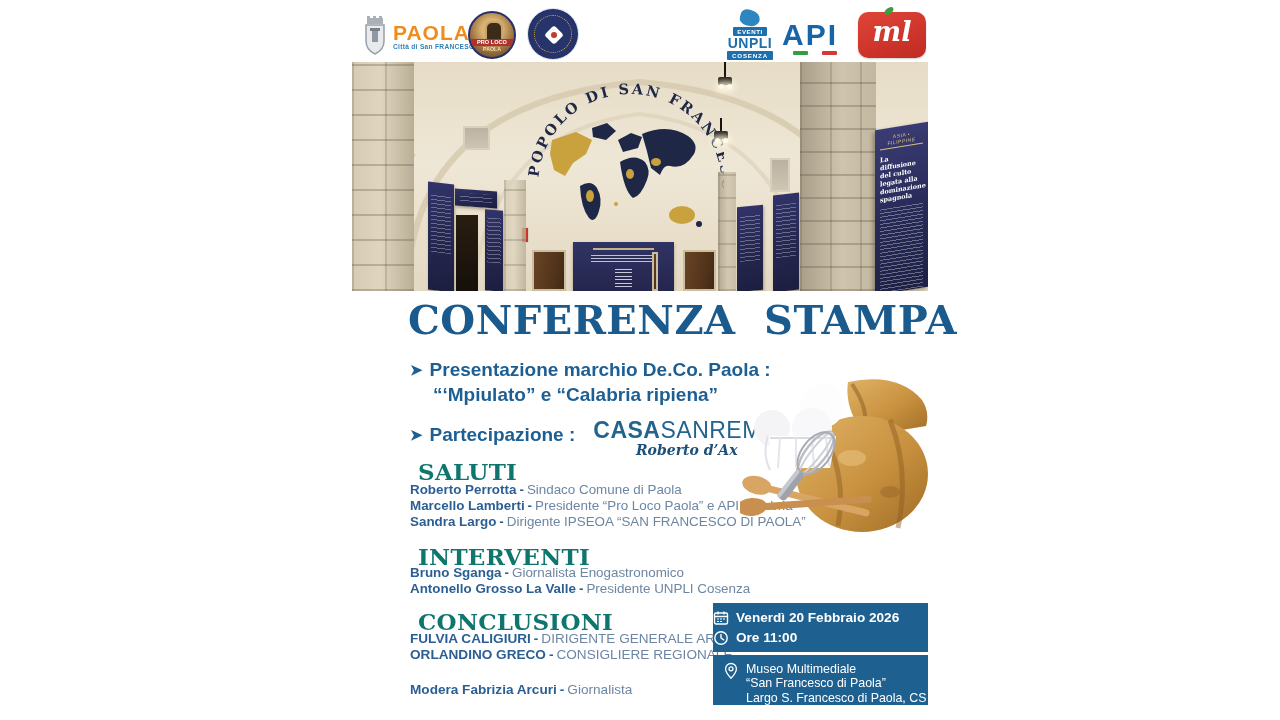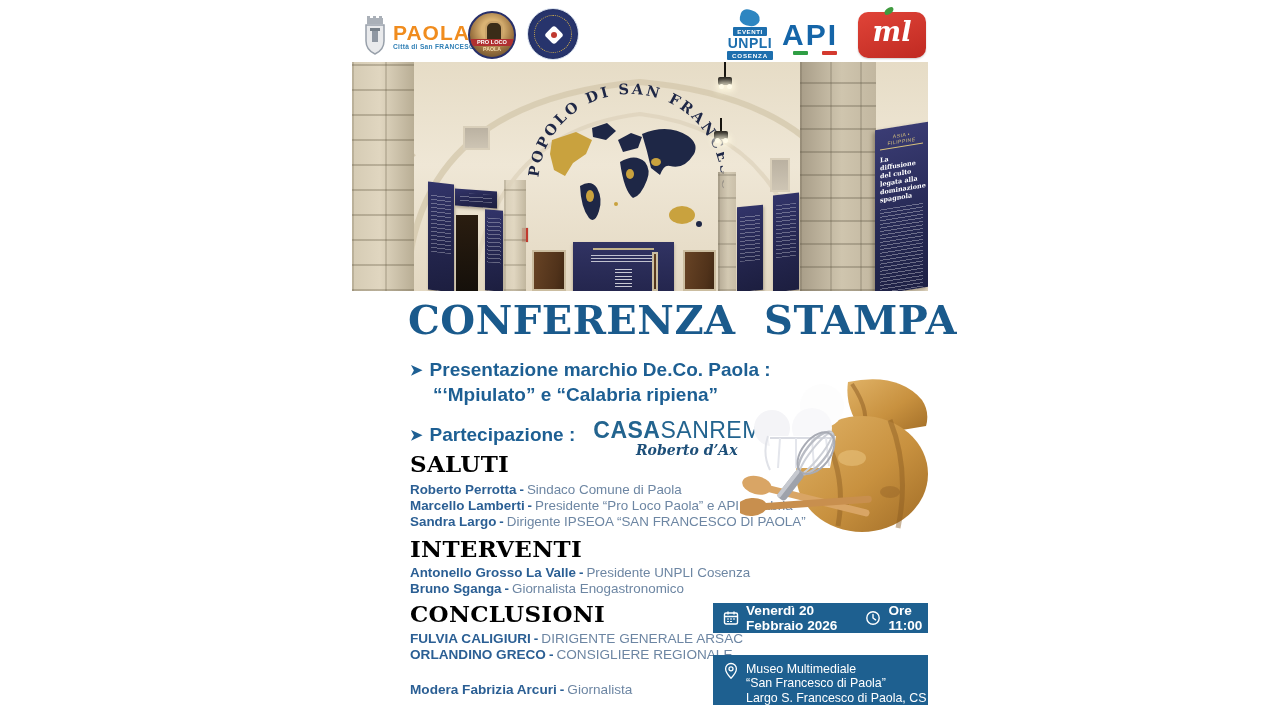--- a/index.html
+++ b/index.html
@@ -88,38 +88,38 @@
   .bullet{position:absolute;display:flex;align-items:flex-start;font-weight:bold;font-size:19px;color:#1d5f93;}
   .arrow{font-size:15px;margin:2px 7px 0 0;color:#1d5f93;}
   .b1{left:410px;top:359px;}
   .b1l2{position:absolute;left:433px;top:384px;font-weight:bold;font-size:19px;color:#1d5f93;}
   .b2{left:410px;top:424px;}
   .casa{margin:-6px 0 0 18px;text-align:center;}
   .casa-main{font-size:23px;color:#23648f;letter-spacing:.5px;line-height:24px;white-space:nowrap;}
   .casa-main b{font-weight:800;}
   .casa-main span{font-weight:normal;}
   .casa-sub{font-family:"DejaVu Serif",serif;font-style:italic;font-weight:bold;font-size:14px;color:#1d4f79;margin-top:0;}
-  .sec{position:absolute;margin:0;font-family:"DejaVu Serif",serif;font-weight:bold;font-size:23px;color:#000000;letter-spacing:.3px;}
+  .sec{position:absolute;margin:8px;font-family:"DejaVu Serif",serif;font-weight:bold;font-size:23px;color:#0f766e;letter-spacing:.3px;}
   .s-saluti{left:410px;top:450px;}
   .s-interventi{left:410px;top:535px;}
   .s-conclusioni{left:410px;top:600px;}
   .plist{position:absolute;left:410px;font-size:13.4px;line-height:15.8px;color:#6d86a3;}
   .l-saluti{top:482px;}
   .l-interventi{top:565px;}
   .l-conclusioni{top:631px;font-size:13.6px;line-height:16.4px;}
   .p-name{font-weight:bold;color:#2b5f94;}
   .p-sep{margin:0 3px;color:#2b5f94;font-weight:bold;}
   .moderator{position:absolute;left:410px;top:682px;font-size:13.6px;color:#6d86a3;}
 
   
   .chef{position:absolute;left:740px;top:374px;}
 
   
   .ibox{position:absolute;left:713px;width:215px;background:#1e6090;color:#fff;box-sizing:border-box;}
-  .box-datetime{top:603px;height:30px;display:flex;flex-direction:row;justify-content:center;gap:4px;padding-left:10px;}
+  .box-datetime{top:603px;height:49px;display:flex;flex-direction:column;justify-content:center;gap:4px;padding-left:0;}
   .irow{display:flex;align-items:center;gap:7px;font-weight:bold;font-size:13.6px;}
   .box-location{top:655px;height:50px;display:flex;align-items:flex-start;gap:7px;padding:7px 0 0 10px;}
   .loc-lines{font-size:12.4px;line-height:14.4px;}
   .icon{flex:0 0 auto;}
 </style>
 </head>
 <body>
 
 <div class="canvas">
 
@@ -280,22 +280,22 @@
 
   <h2 class="sec s-saluti">SALUTI</h2>
   <div class="plist l-saluti">
     <div class="person"><span class="p-name">Roberto Perrotta</span><span class="p-sep">-</span><span class="p-role">Sindaco Comune di Paola</span></div>
     <div class="person"><span class="p-name">Marcello Lamberti</span><span class="p-sep">-</span><span class="p-role">Presidente “Pro Loco Paola” e API Calabria</span></div>
     <div class="person"><span class="p-name">Sandra Largo</span><span class="p-sep">-</span><span class="p-role">Dirigente IPSEOA “SAN FRANCESCO DI PAOLA”</span></div>
   </div>
 
   <h2 class="sec s-interventi">INTERVENTI</h2>
   <div class="plist l-interventi">
+    <div class="person"><span class="p-name">Bruno Sganga</span><span class="p-sep">-</span><span class="p-role">Giornalista Enogastronomico</span></div>
     <div class="person"><span class="p-name">Antonello Grosso La Valle</span><span class="p-sep">-</span><span class="p-role">Presidente UNPLI Cosenza</span></div>
-    <div class="person"><span class="p-name">Bruno Sganga</span><span class="p-sep">-</span><span class="p-role">Giornalista Enogastronomico</span></div>
   </div>
 
   <h2 class="sec s-conclusioni">CONCLUSIONI</h2>
   <div class="plist l-conclusioni">
     <div class="person"><span class="p-name">FULVIA CALIGIURI</span><span class="p-sep">-</span><span class="p-role">DIRIGENTE GENERALE ARSAC</span></div>
     <div class="person"><span class="p-name">ORLANDINO GRECO</span><span class="p-sep">-</span><span class="p-role">CONSIGLIERE REGIONALE</span></div>
   </div>
 
   <div class="moderator">
     <span class="p-name">Modera Fabrizia Arcuri</span><span class="p-sep">-</span><span class="p-role">Giornalista</span>

